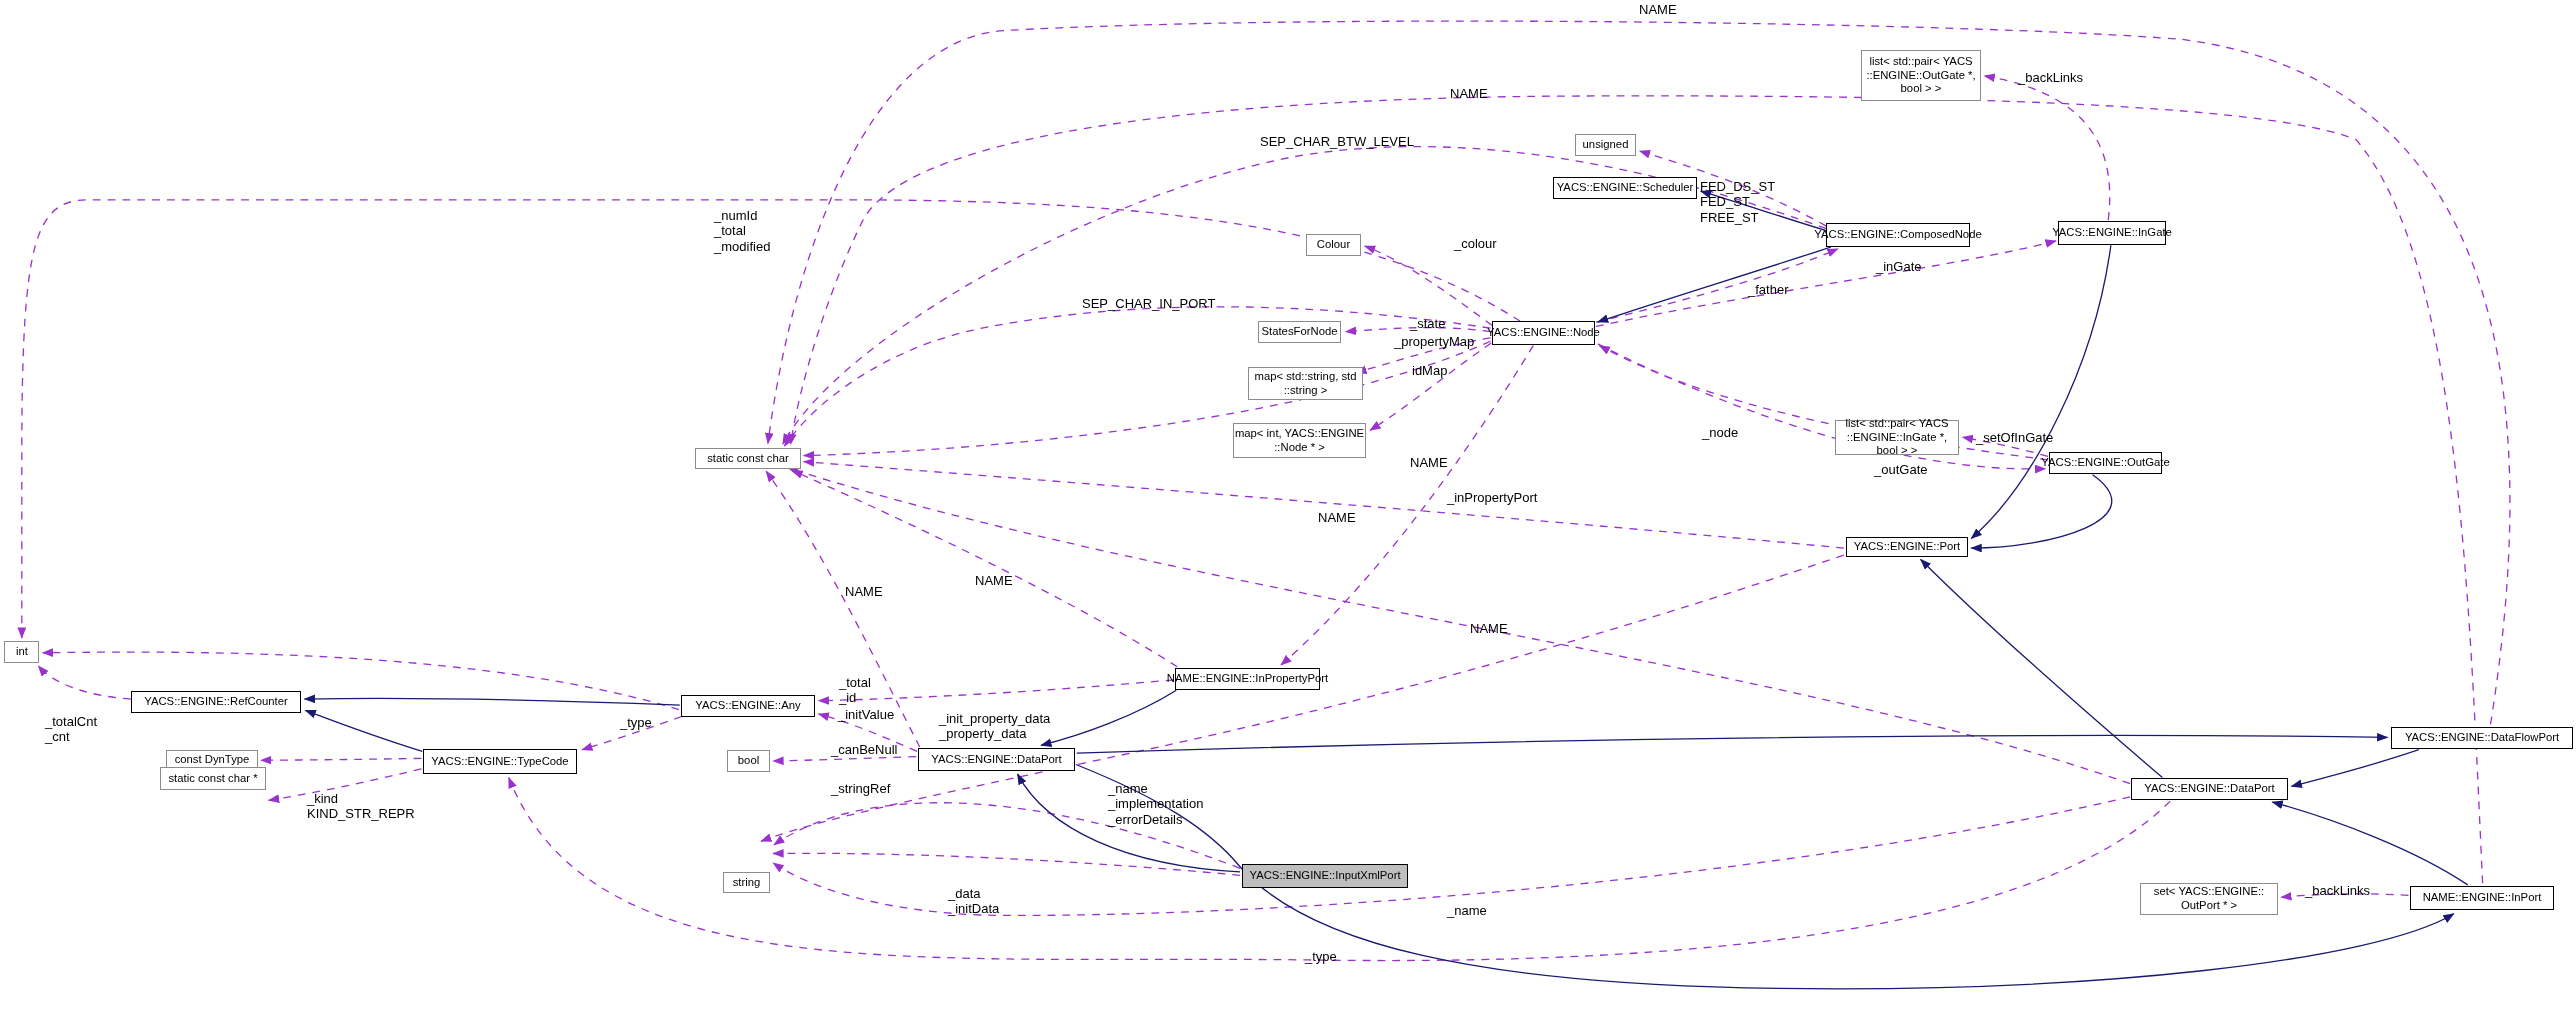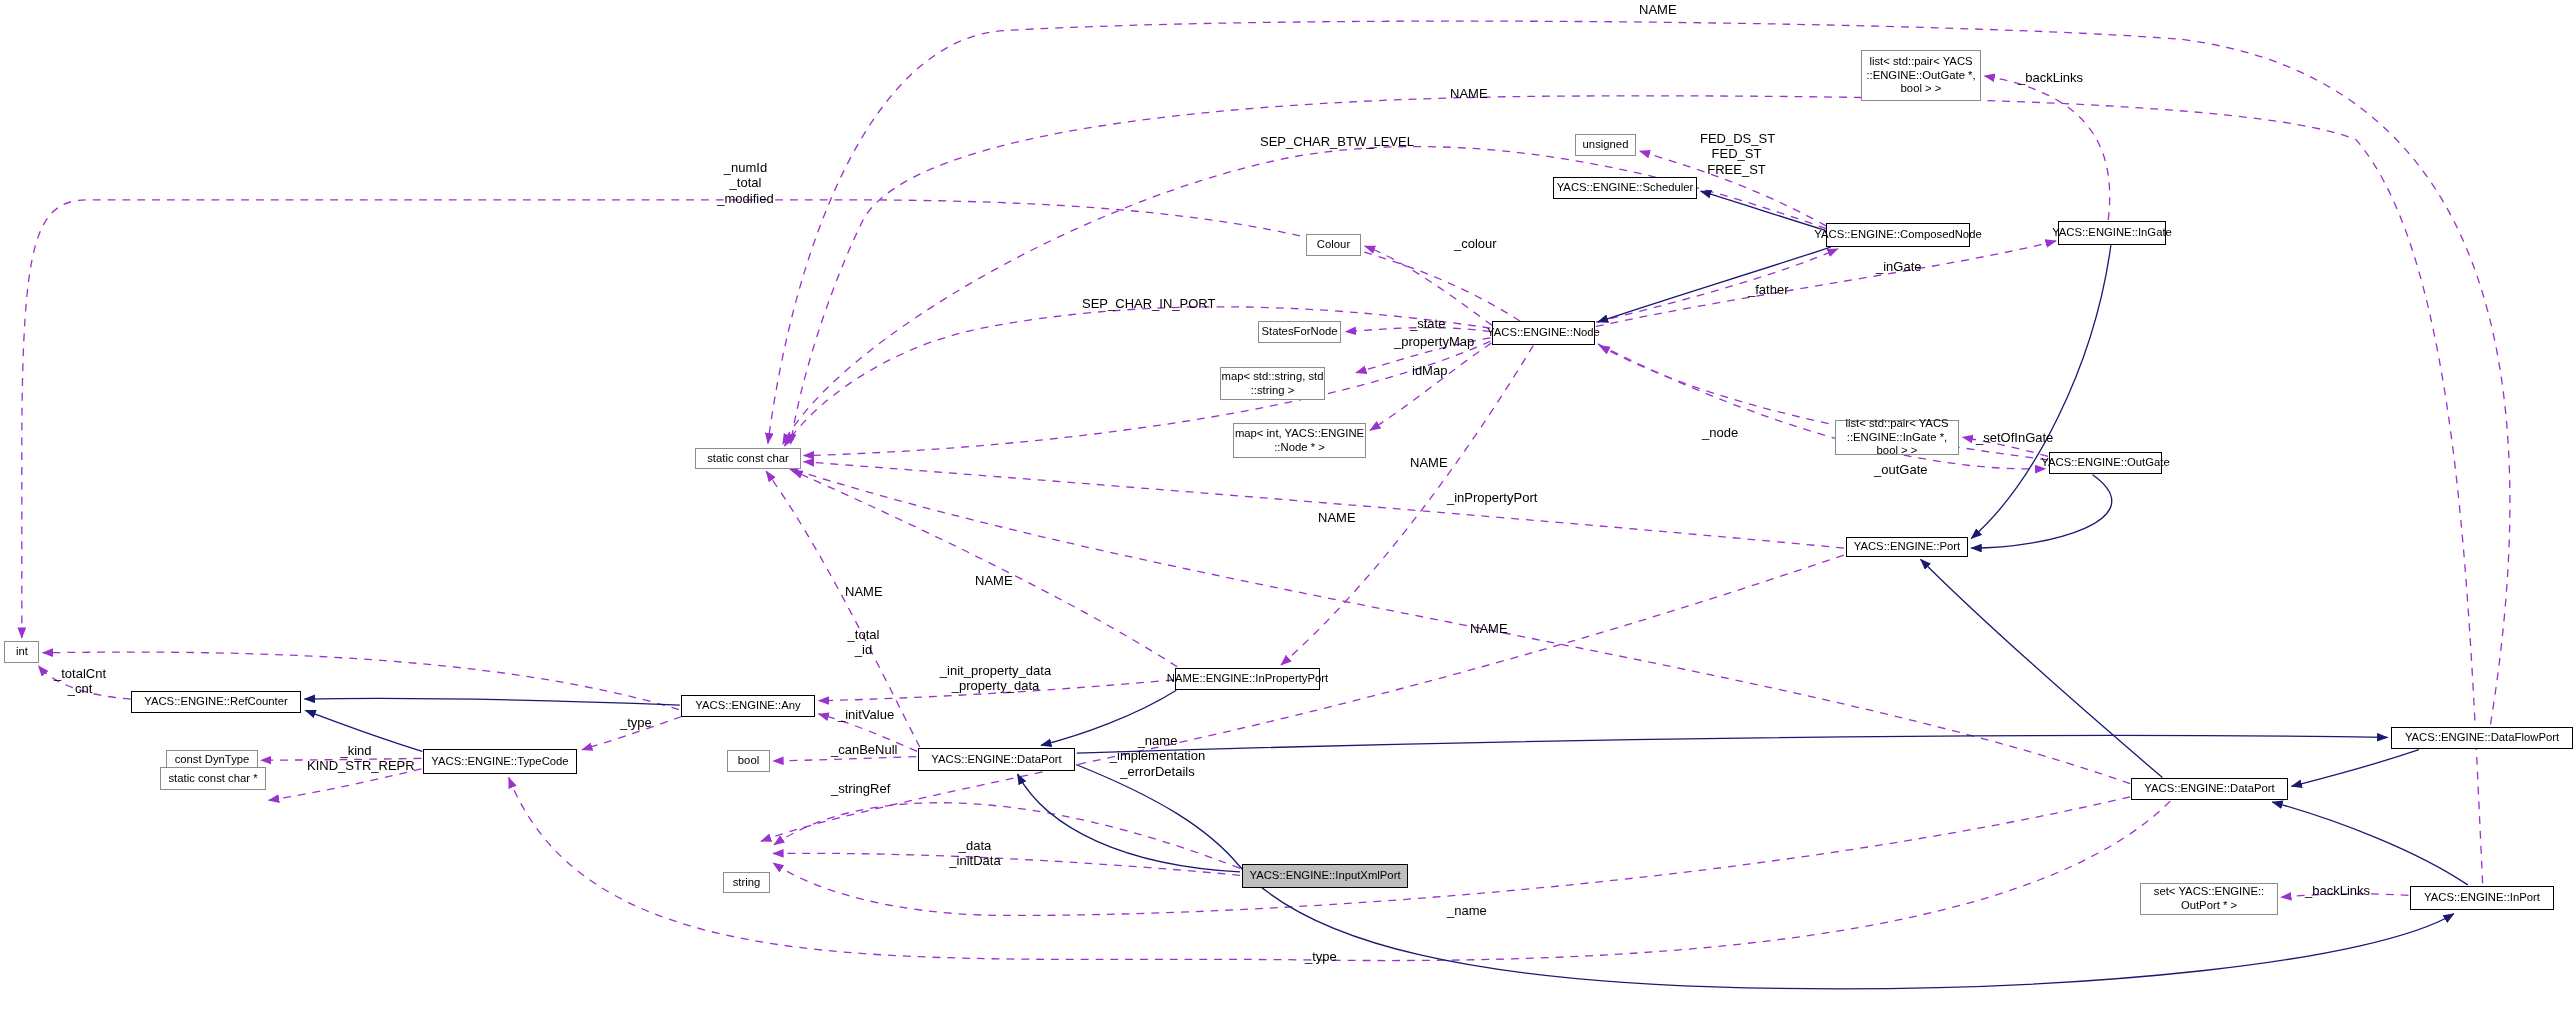--- a/index.html
+++ b/index.html
@@ -5,21 +5,21 @@
   html,body{margin:0;padding:0;background:#fff;}
   #canvas{position:relative;width:2576px;height:1015px;background:#fff;overflow:hidden;
           font-family:"Liberation Sans",sans-serif;}
   #edges{position:absolute;left:0;top:0;width:2576px;height:1015px;}
   .node{position:absolute;display:flex;align-items:center;justify-content:center;
         box-sizing:border-box;background:#fff;border:0.9px solid #000;
         font-size:11.3px;line-height:1.2;text-align:center;white-space:pre-line;color:#000;}
   .node.prim{border-color:#8c8c8c;}
   .node.hl{background:#bfbfbf;border:1.3px solid #000;}
   .elabel{position:absolute;font-size:13px;line-height:1.18;color:#000;white-space:pre-line;}
-  .elabel.c{text-align:center;}
+  .elabel.c{margin-top:48px;}
   .usage path{fill:none;stroke:#9a32cd;stroke-width:1.5;stroke-dasharray:9,8;}
   .inh path{fill:none;stroke:#191970;stroke-width:1.5;}
 </style>
 </head>
 <body>
 
 <div id="canvas">
 
 <svg id="edges" viewBox="0 0 2952 1163">
   <defs>
@@ -90,21 +90,21 @@
 <div class="node prim" style="left:1861px;top:50px;width:120px;height:51px">list&lt; std::pair&lt; YACS
 ::ENGINE::OutGate *,
 bool &gt; &gt;</div>
 <div class="node prim" style="left:1575px;top:134px;width:61px;height:22px">unsigned</div>
 <div class="node" style="left:1553px;top:177px;width:144px;height:22px">YACS::ENGINE::Scheduler</div>
 <div class="node" style="left:1826px;top:223px;width:144px;height:23.6px">YACS::ENGINE::ComposedNode</div>
 <div class="node" style="left:2058px;top:221px;width:108px;height:23.6px">YACS::ENGINE::InGate</div>
 <div class="node prim" style="left:1306px;top:234px;width:55px;height:22px">Colour</div>
 <div class="node prim" style="left:1258px;top:321px;width:83px;height:22px">StatesForNode</div>
 <div class="node" style="left:1492px;top:321px;width:103px;height:23.6px">YACS::ENGINE::Node</div>
-<div class="node prim" style="left:1220px;top:367px;width:105px;height:33px">map&lt; std::string, std
+<div class="node prim" style="left:1248px;top:367px;width:115px;height:33px">map&lt; std::string, std
 ::string &gt;</div>
 <div class="node prim" style="left:1233px;top:423px;width:133px;height:35px">map&lt; int, YACS::ENGINE
 ::Node * &gt;</div>
 <div class="node prim" style="left:1835px;top:420px;width:124px;height:35px">list&lt; std::pair&lt; YACS
 ::ENGINE::InGate *, bool &gt; &gt;</div>
 <div class="node" style="left:2049px;top:452px;width:113px;height:22px">YACS::ENGINE::OutGate</div>
 <div class="node prim" style="left:695px;top:448px;width:106px;height:21px">static const char</div>
 <div class="node" style="left:1846px;top:537px;width:122px;height:20px">YACS::ENGINE::Port</div>
 <div class="node prim" style="left:4.4px;top:641px;width:35px;height:22px">int</div>
 <div class="node" style="left:131px;top:691px;width:170px;height:22px">YACS::ENGINE::RefCounter</div>
@@ -114,21 +114,21 @@
 <div class="node" style="left:423px;top:749px;width:154px;height:25px">YACS::ENGINE::TypeCode</div>
 <div class="node prim" style="left:160px;top:767px;width:106px;height:23px">static const char *</div>
 <div class="node prim" style="left:727px;top:750px;width:43px;height:22px">bool</div>
 <div class="node" style="left:918px;top:748px;width:157px;height:23px">YACS::ENGINE::DataPort</div>
 <div class="node prim" style="left:723px;top:872px;width:47px;height:21px">string</div>
 <div class="node hl" style="left:1242px;top:864px;width:166px;height:24.4px">YACS::ENGINE::InputXmlPort</div>
 <div class="node" style="left:2391px;top:727px;width:182px;height:22px">YACS::ENGINE::DataFlowPort</div>
 <div class="node" style="left:2131px;top:778px;width:157px;height:22px">YACS::ENGINE::DataPort</div>
 <div class="node prim" style="left:2140px;top:883px;width:138px;height:32px">set&lt; YACS::ENGINE::
 OutPort * &gt;</div>
-<div class="node" style="left:2410px;top:886px;width:144px;height:23.6px">YACS::ENGINE::InPort</div>
+<div class="node" style="left:2410px;top:886px;width:144px;height:23.6px">NAME::ENGINE::InPort</div>
 
 <div class="elabel" style="left:1639px;top:1.7px">NAME</div>
 <div class="elabel" style="left:2018px;top:70px">_backLinks</div>
 <div class="elabel" style="left:1450px;top:86px">NAME</div>
 <div class="elabel" style="left:1260px;top:134px">SEP_CHAR_BTW_LEVEL</div>
 <div class="elabel c" style="left:1700px;top:131px;width:73px">FED_DS_ST
 FED_ST
 FREE_ST</div>
 <div class="elabel c" style="left:714px;top:160px;width:63px">_numId
 _total

